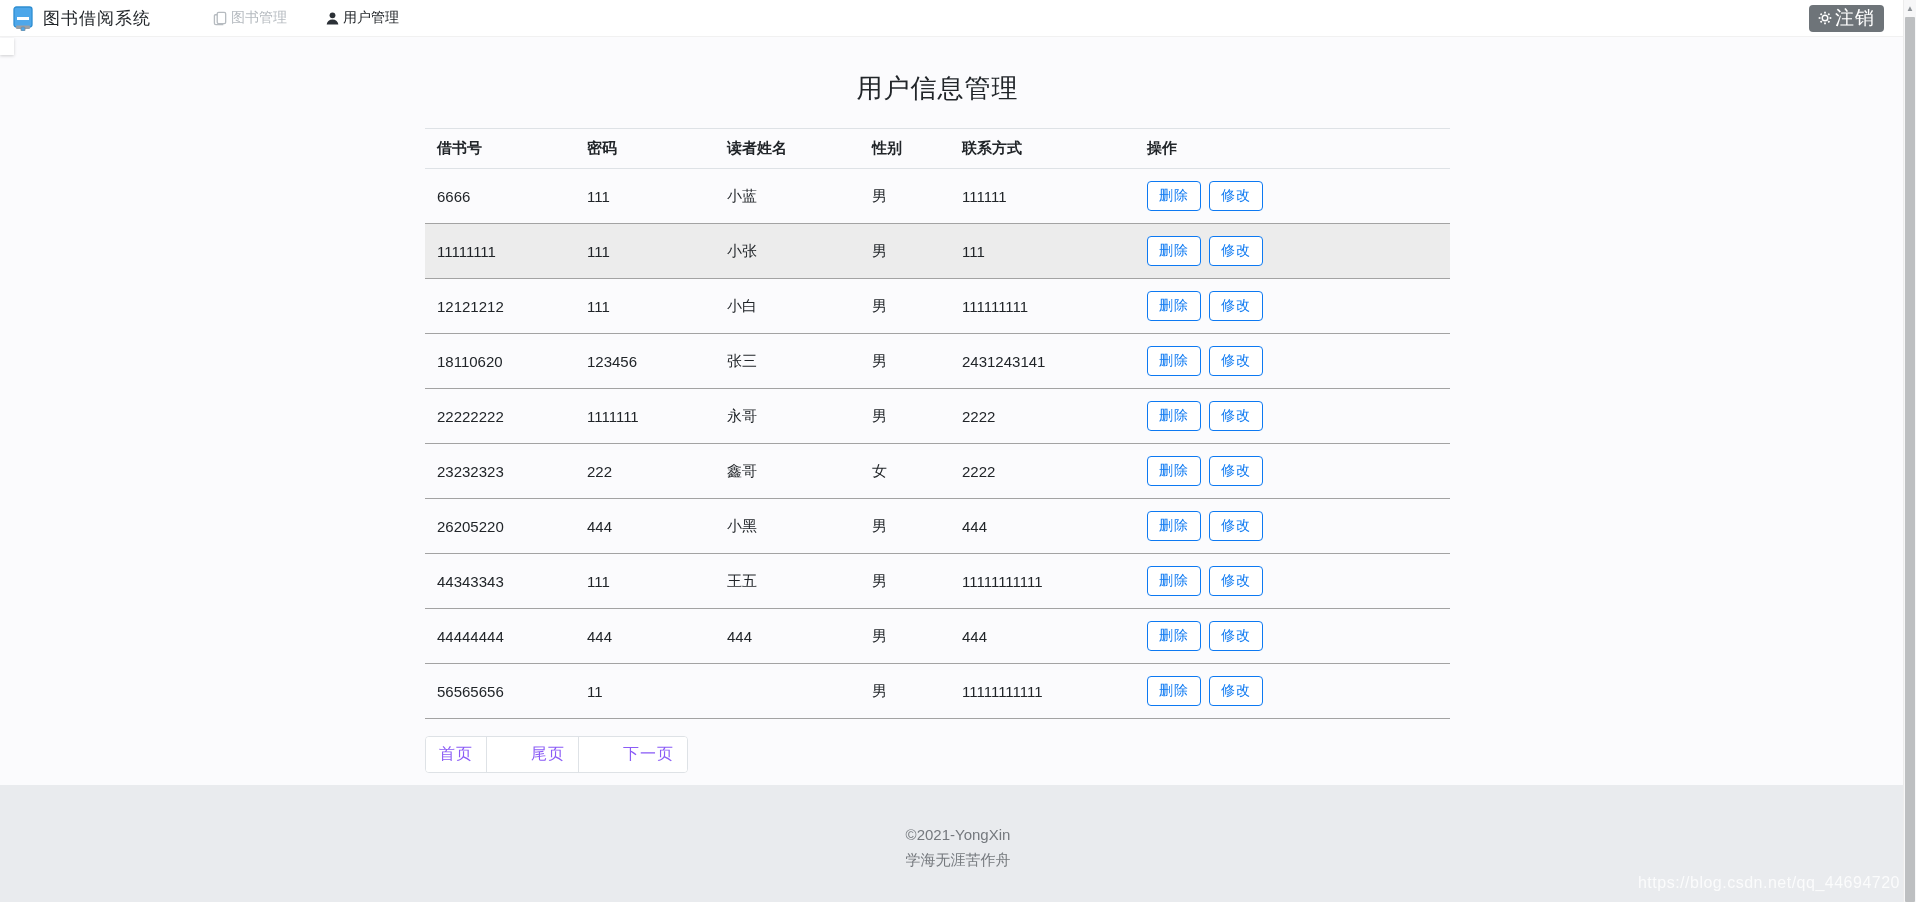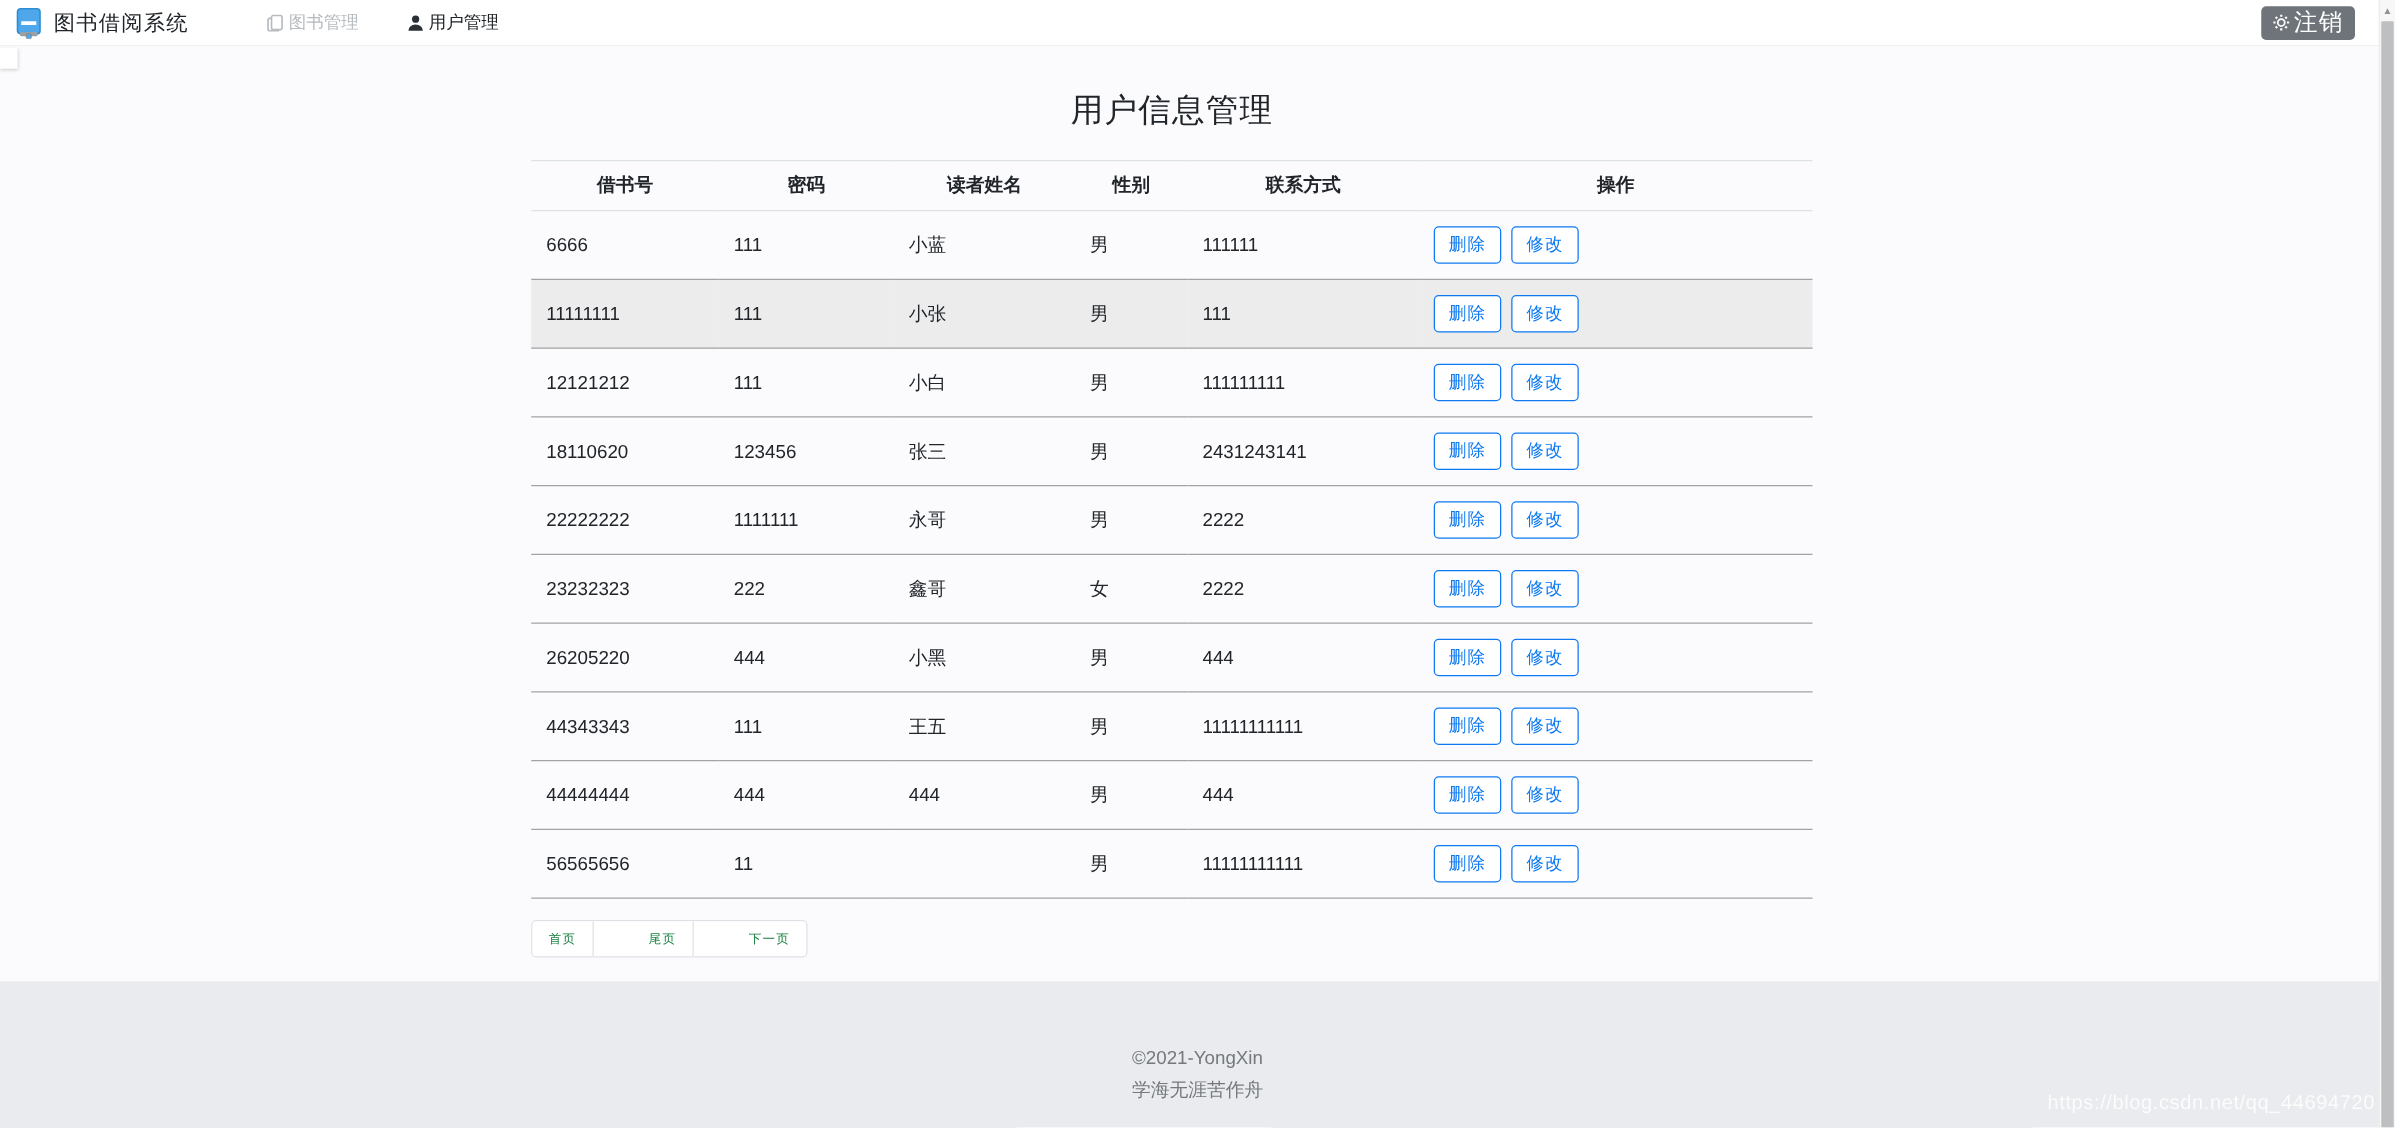--- a/index.html
+++ b/index.html
@@ -37,21 +37,21 @@
     position:absolute; left:0; top:38px; width:14px; height:17px;
     background:#ffffff; box-shadow:0 1px 3px rgba(0,0,0,.18); z-index:4;
   }
 
   
   .main { position:absolute; left:425px; top:37px; width:1025px; }
   .page-title { text-align:center; font-size:26px; font-weight:500; margin-top:34px; color:#212529; letter-spacing:1px; }
 
   table.users { width:100%; border-collapse:collapse; margin-top:22px; }
   table.users th {
-    text-align:center; font-size:15px; font-weight:700; color:#212529;
+    text-align:left; font-size:15px; font-weight:700; color:#212529;
     height:40px; padding:0 12px;
     border-top:1px solid #dee2e6; border-bottom:1px solid #dee2e6;
   }
   table.users td {
     height:55px; padding:0 12px; font-size:15px; color:#212529;
     border-bottom:1px solid #a3a3a3; vertical-align:middle;
   }
   tr.highlight { background:#ececec; }
 
   .btn-outline {
@@ -60,30 +60,30 @@
     font-family:inherit; letter-spacing:1px;
   }
   .btn-outline + .btn-outline { margin-left:8px; }
 
   
   .pager {
     margin-top:17px; display:inline-flex; background:#fff;
     border:1px solid #dee2e6; border-radius:4px; overflow:hidden;
   }
   .pager button {
-    border:none; background:#fff; color:#15803d; font-size:10px;
+    border:none; background:#fff; color:#8b5cf6; font-size:16px;
     padding:7px 13px; cursor:pointer; font-family:inherit; letter-spacing:1px;
   }
   .pager button + button { border-left:1px solid #dee2e6;padding-left:44px; }
 
   
   .footer {
     position:absolute; left:0; right:0; top:785px; height:117px;
     background:#e9ebee; text-align:center; color:#75797e; font-size:15px;
-    padding-top:53px;
+    padding-top:41px;
   }
   .footer .motto { margin-top:8px; }
   .watermark {
     position:absolute; right:16px; bottom:10px;
     color:rgba(255,255,255,.82); font-size:16px; letter-spacing:.5px;
   }
 
   
   .sb-track {
     position:absolute; right:0; top:0; width:13px; height:902px;

